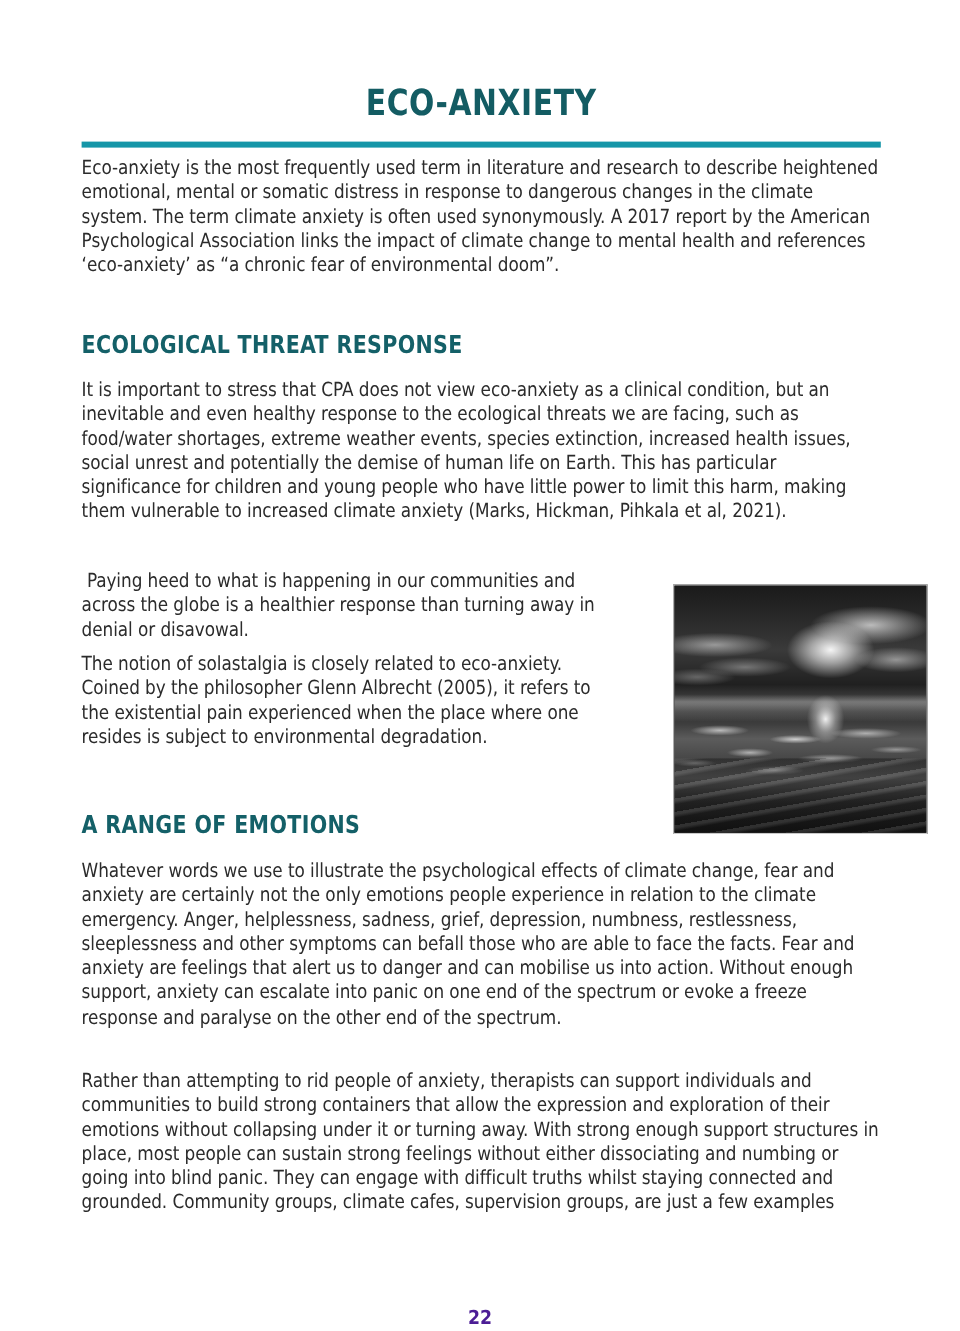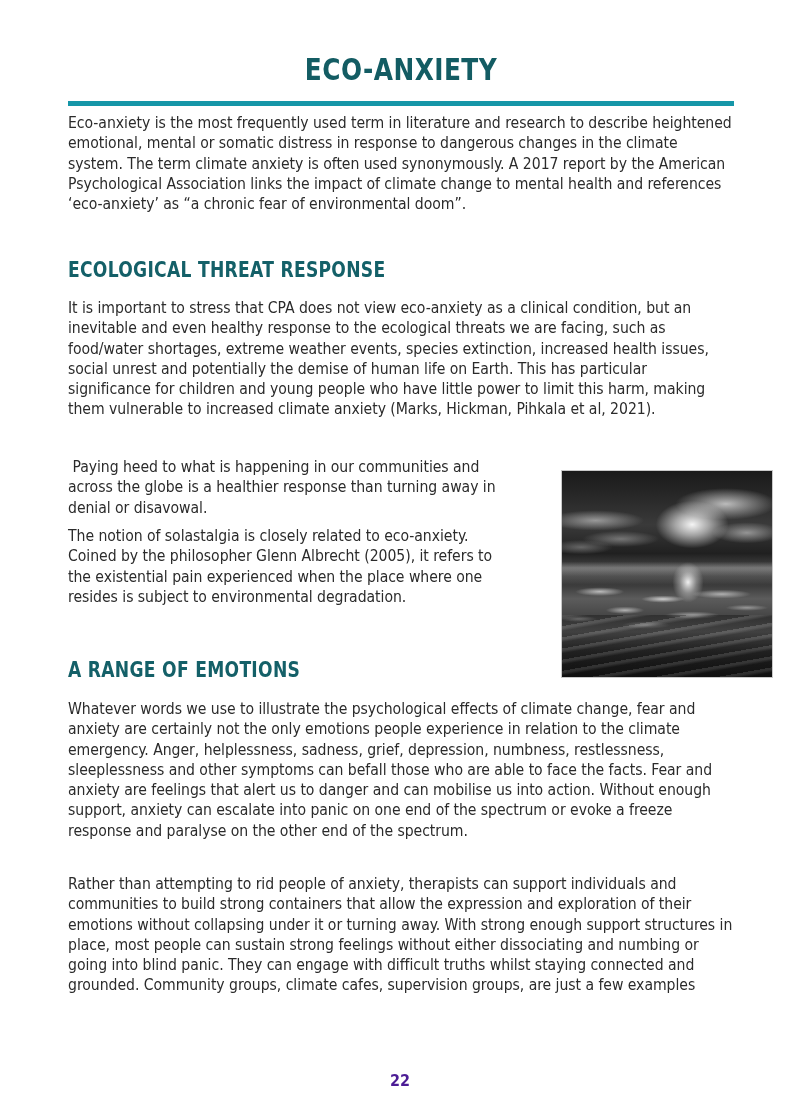--- a/index.html
+++ b/index.html
@@ -12,20 +12,21 @@
     height: 1109px;
     position: relative;
     font-family: "Liberation Sans", sans-serif;
     overflow: hidden;
   }
 
   .page {
     position: absolute;
     inset: 0;
     background: #ffffff;
+    margin-top: 17px;
   }
 
   .content {
     position: absolute;
     left: 68px;
     top: 0;
     width: 666px;
     height: 1109px;
   }
 

